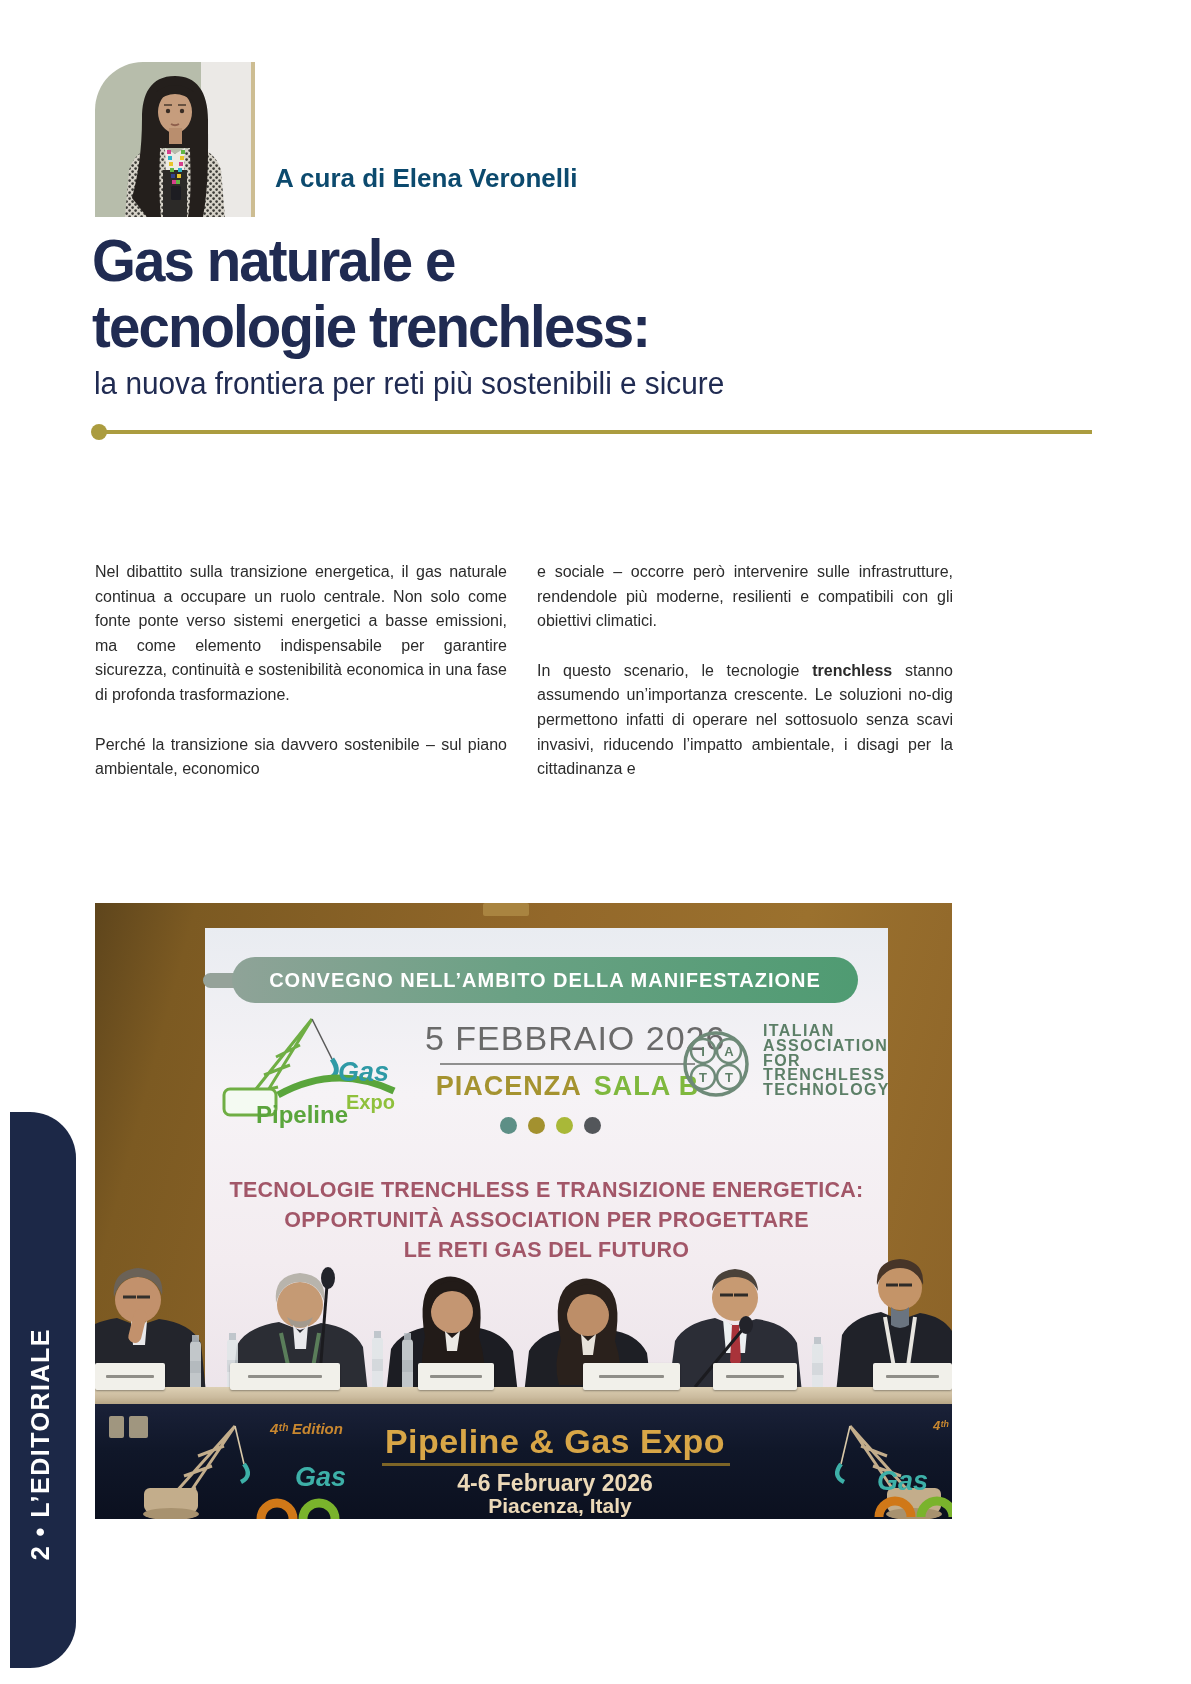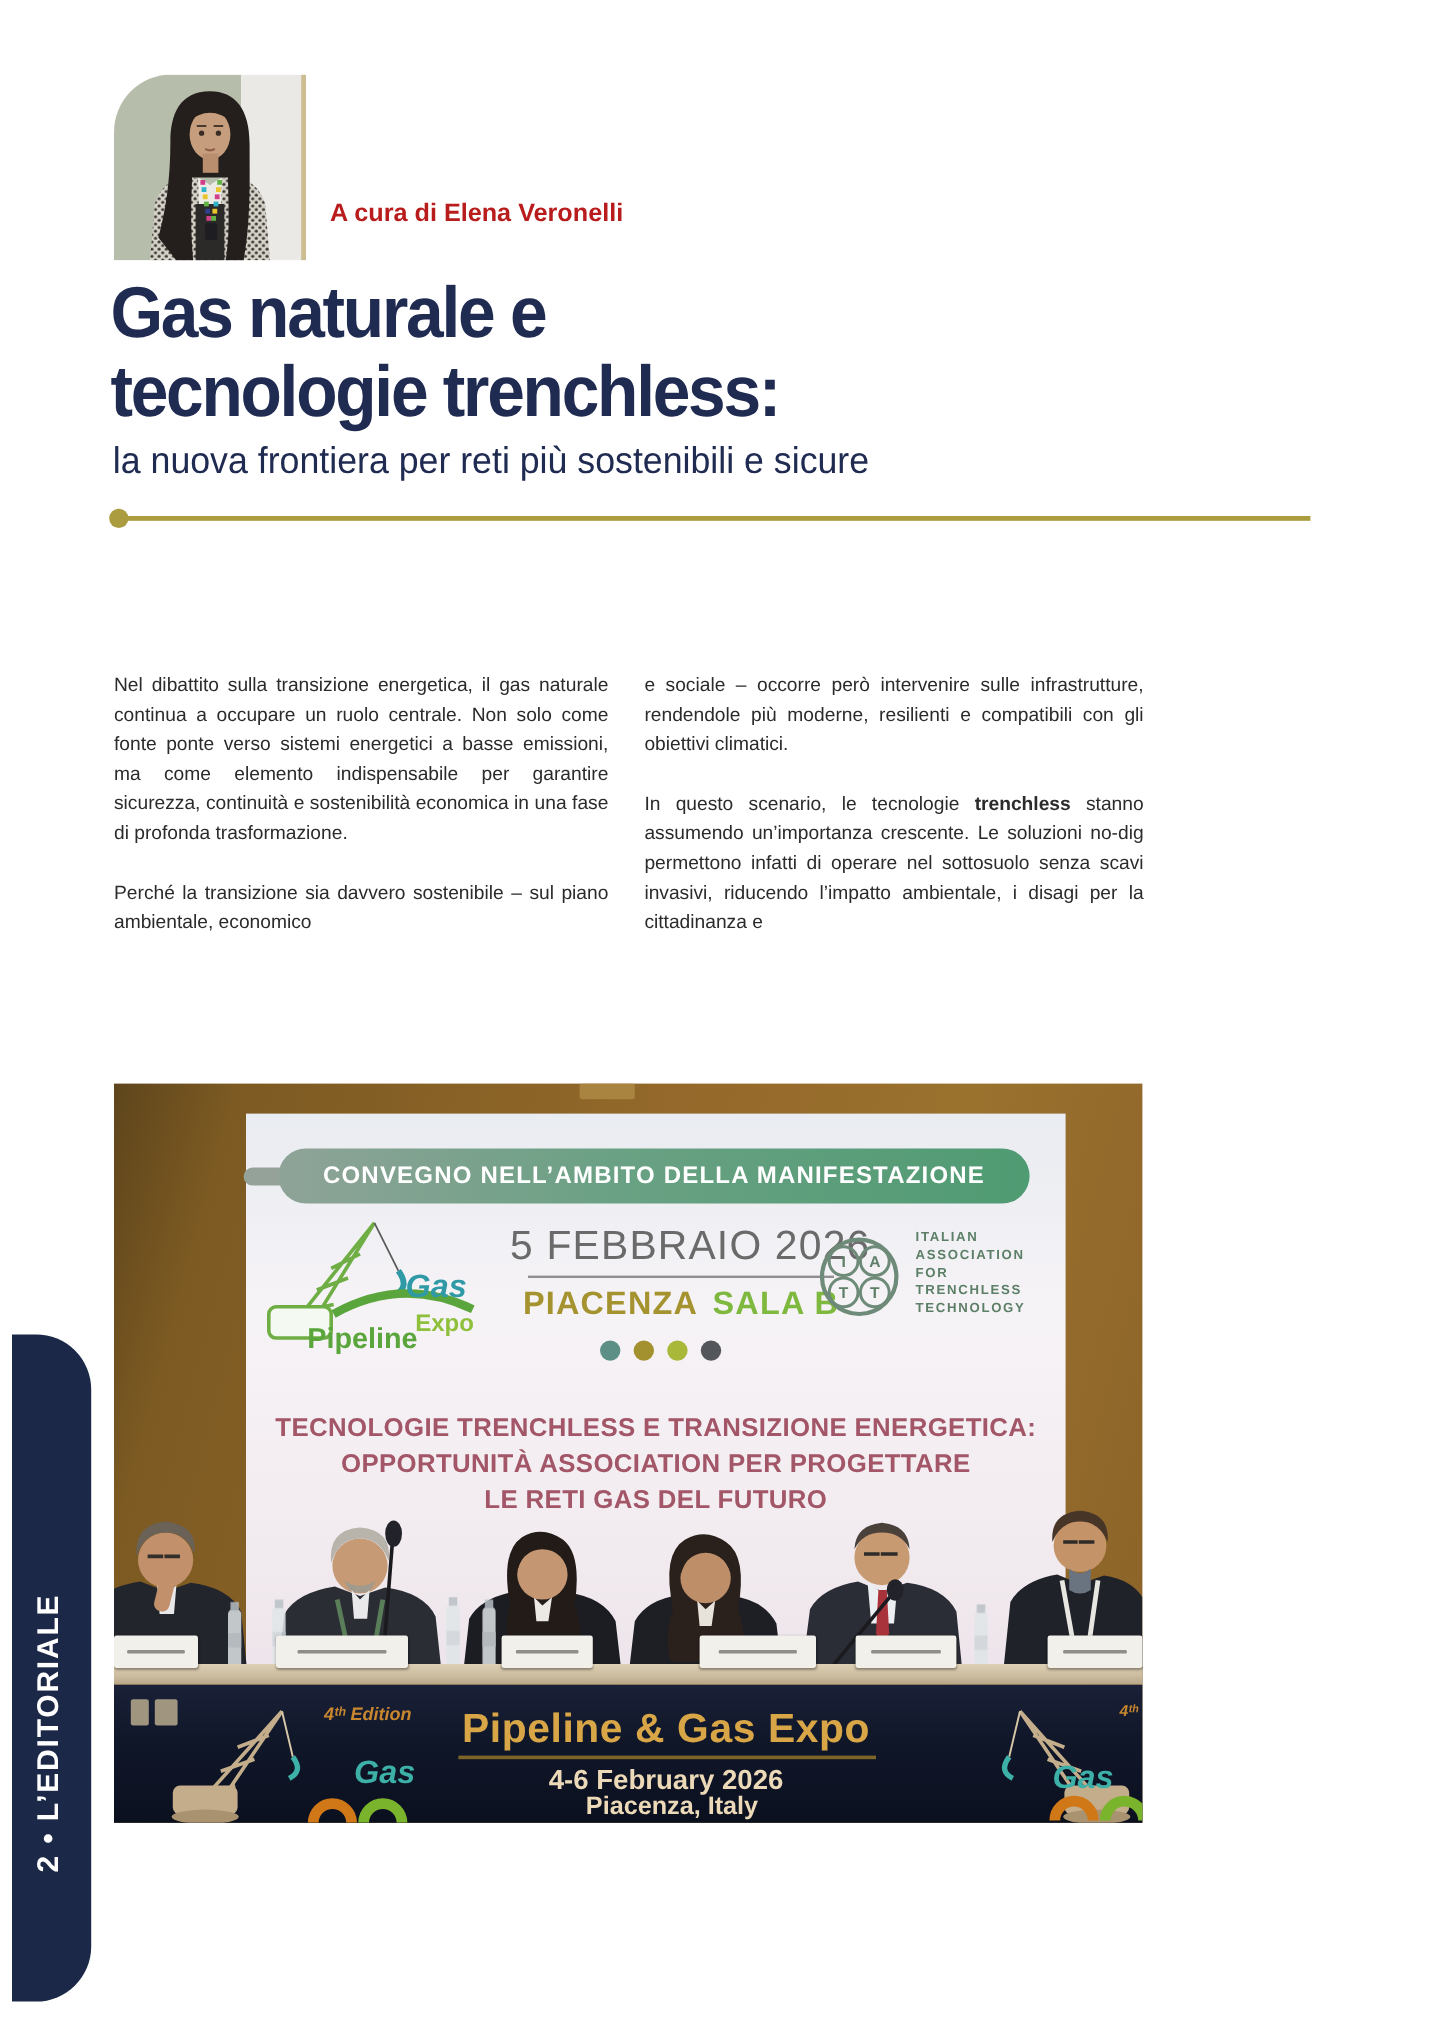--- a/index.html
+++ b/index.html
@@ -6,21 +6,21 @@
   body{width:1191px;height:1684px;position:relative;background:#ffffff;
        font-family:"Liberation Sans","DejaVu Sans",sans-serif;color:#2b2b2b;}
   .page{position:absolute;inset:0;overflow:hidden;background:#fff;}
 
   
   .portrait{position:absolute;left:95px;top:62px;width:160px;height:155px;
             border-radius:48px 0 0 0;overflow:hidden;}
   .portrait svg{display:block;}
 
   
-  .byline{position:absolute;left:275px;top:166px;line-height:24px;font-size:21px;color:#b91c1c;}
+  .byline{position:absolute;left:275px;top:166px;line-height:24px;font-size:26px;color:#0c4a6e;}
   .byline .b1{font-weight:bold;}
   .byline .b2{font-style:italic;}
 
   
   .title{position:absolute;left:92px;top:228px;color:#202b52;font-weight:bold;
          font-size:60px;line-height:66px;letter-spacing:-2px;
          transform:scaleX(.94);transform-origin:left top;white-space:nowrap;}
   .subtitle{position:absolute;left:94px;top:366px;color:#202b52;font-size:31px;
             transform:scaleX(.96);transform-origin:left top;white-space:nowrap;}
   .rule-dot{position:absolute;left:91px;top:424px;width:16px;height:16px;border-radius:50%;background:#ab9c3f;}
@@ -49,21 +49,21 @@
   .dateblock .d1{font-size:34px;font-weight:normal;color:#6a6a6a;letter-spacing:1px;white-space:nowrap;}
   .dateblock .dl{width:255px;height:2px;background:#8f8f8f;margin:5px auto 6px auto;}
   .dateblock .d2{font-size:27px;font-weight:bold;letter-spacing:1px;white-space:nowrap;}
   .dateblock .city{color:#a59330;}
   .dateblock .room{color:#7fb83e;margin-left:12px;}
   .dots{position:absolute;left:405px;top:214px;display:flex;gap:11px;}
   .dots span{width:17px;height:17px;border-radius:50%;display:block;}
   .dot-teal{background:#5d8f86;} .dot-olive{background:#a3912f;}
   .dot-lime{background:#a9b838;} .dot-dark{background:#53565a;}
   .iatt-logo{position:absolute;left:585px;top:120px;}
-  .iatt-name{position:absolute;left:668px;top:121px;font-size:11px;font-weight:bold;
+  .iatt-name{position:absolute;left:668px;top:121px;font-size:16px;font-weight:bold;
              letter-spacing:1.4px;line-height:14.8px;color:#5c7f67;}
   .slide-title{position:absolute;left:110px;top:272px;width:683px;text-align:center;
                color:#a25668;font-weight:bold;font-size:21.5px;line-height:30px;letter-spacing:.3px;}
   .panel{position:absolute;left:0;top:330px;}
   .table-strip{position:absolute;left:0;top:484px;width:857px;height:17px;
                background:linear-gradient(180deg,#ddd0b4 0%,#cbbb9e 60%,#b7a686 100%);}
   .namecard{position:absolute;top:460px;height:27px;background:#f1f0ea;border-radius:2px;
             box-shadow:0 1px 2px rgba(0,0,0,.35);}
   .namecard .cardline{width:68%;height:3px;background:#8f8e88;margin:12px auto 0 auto;border-radius:1px;}
   .skirt{position:absolute;left:0;top:501px;width:857px;height:115px;overflow:hidden;

